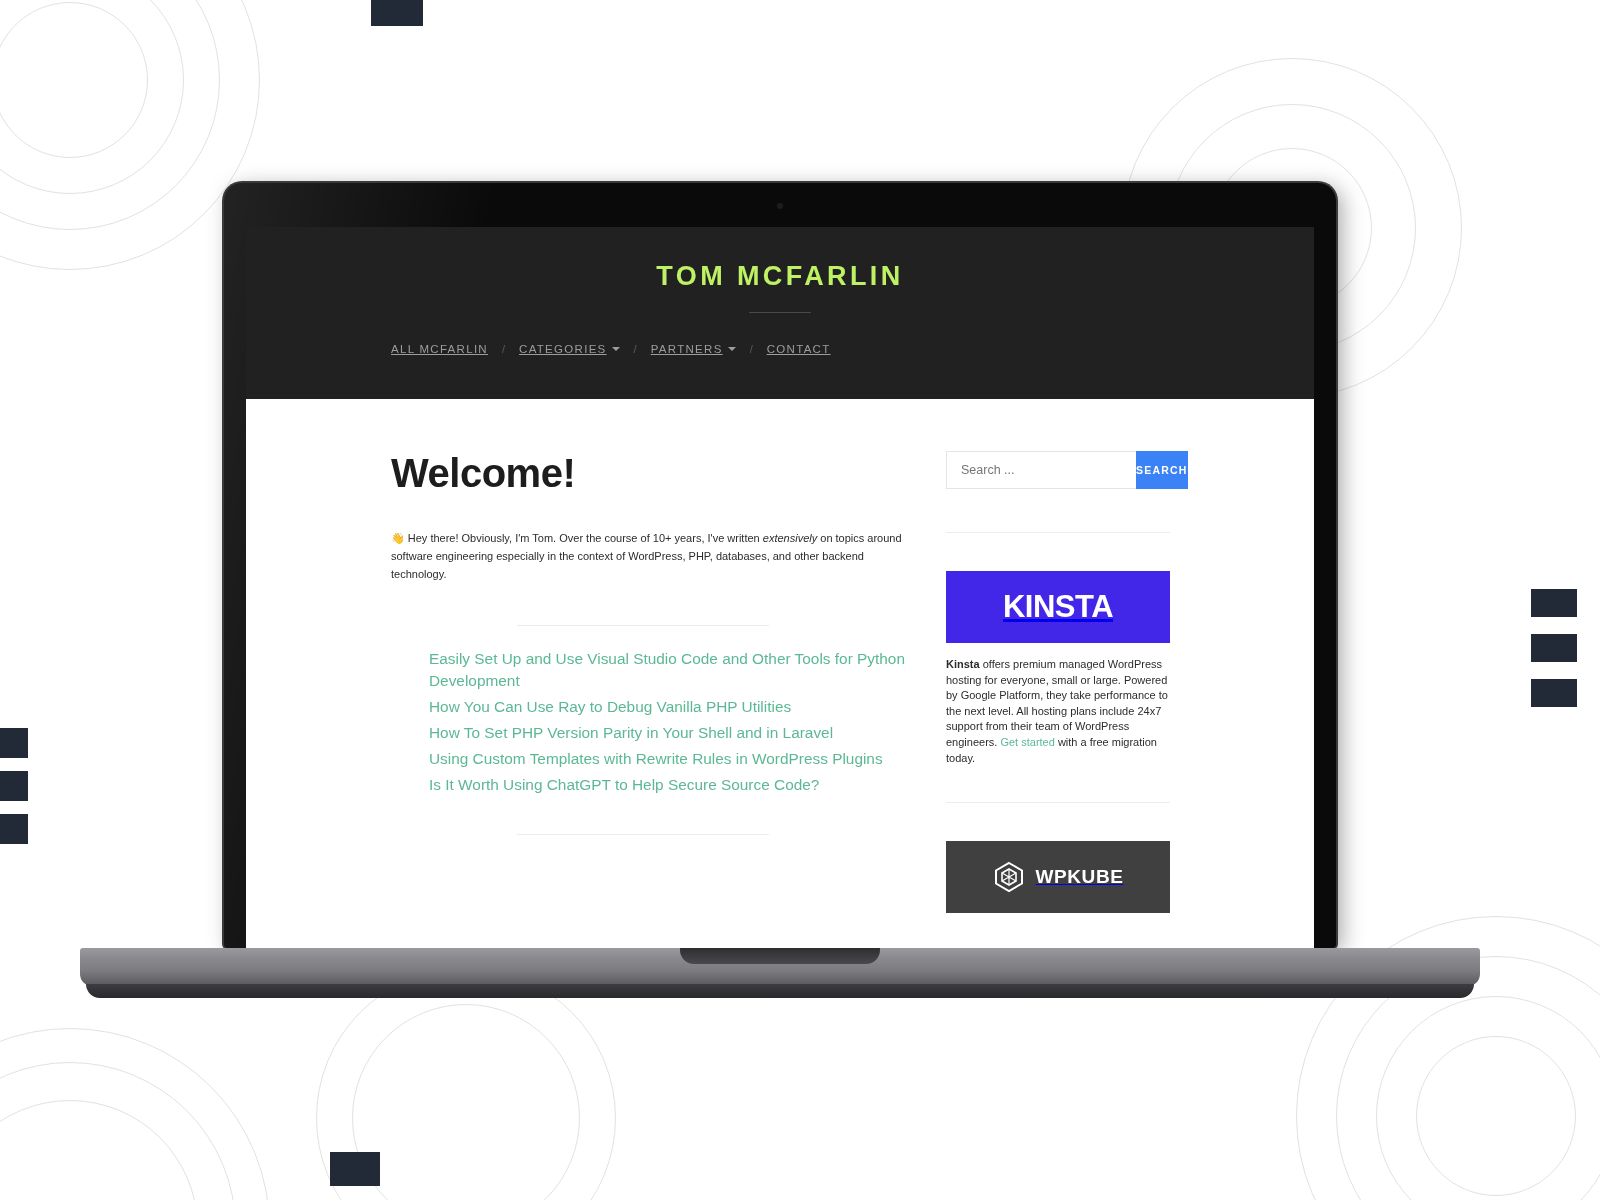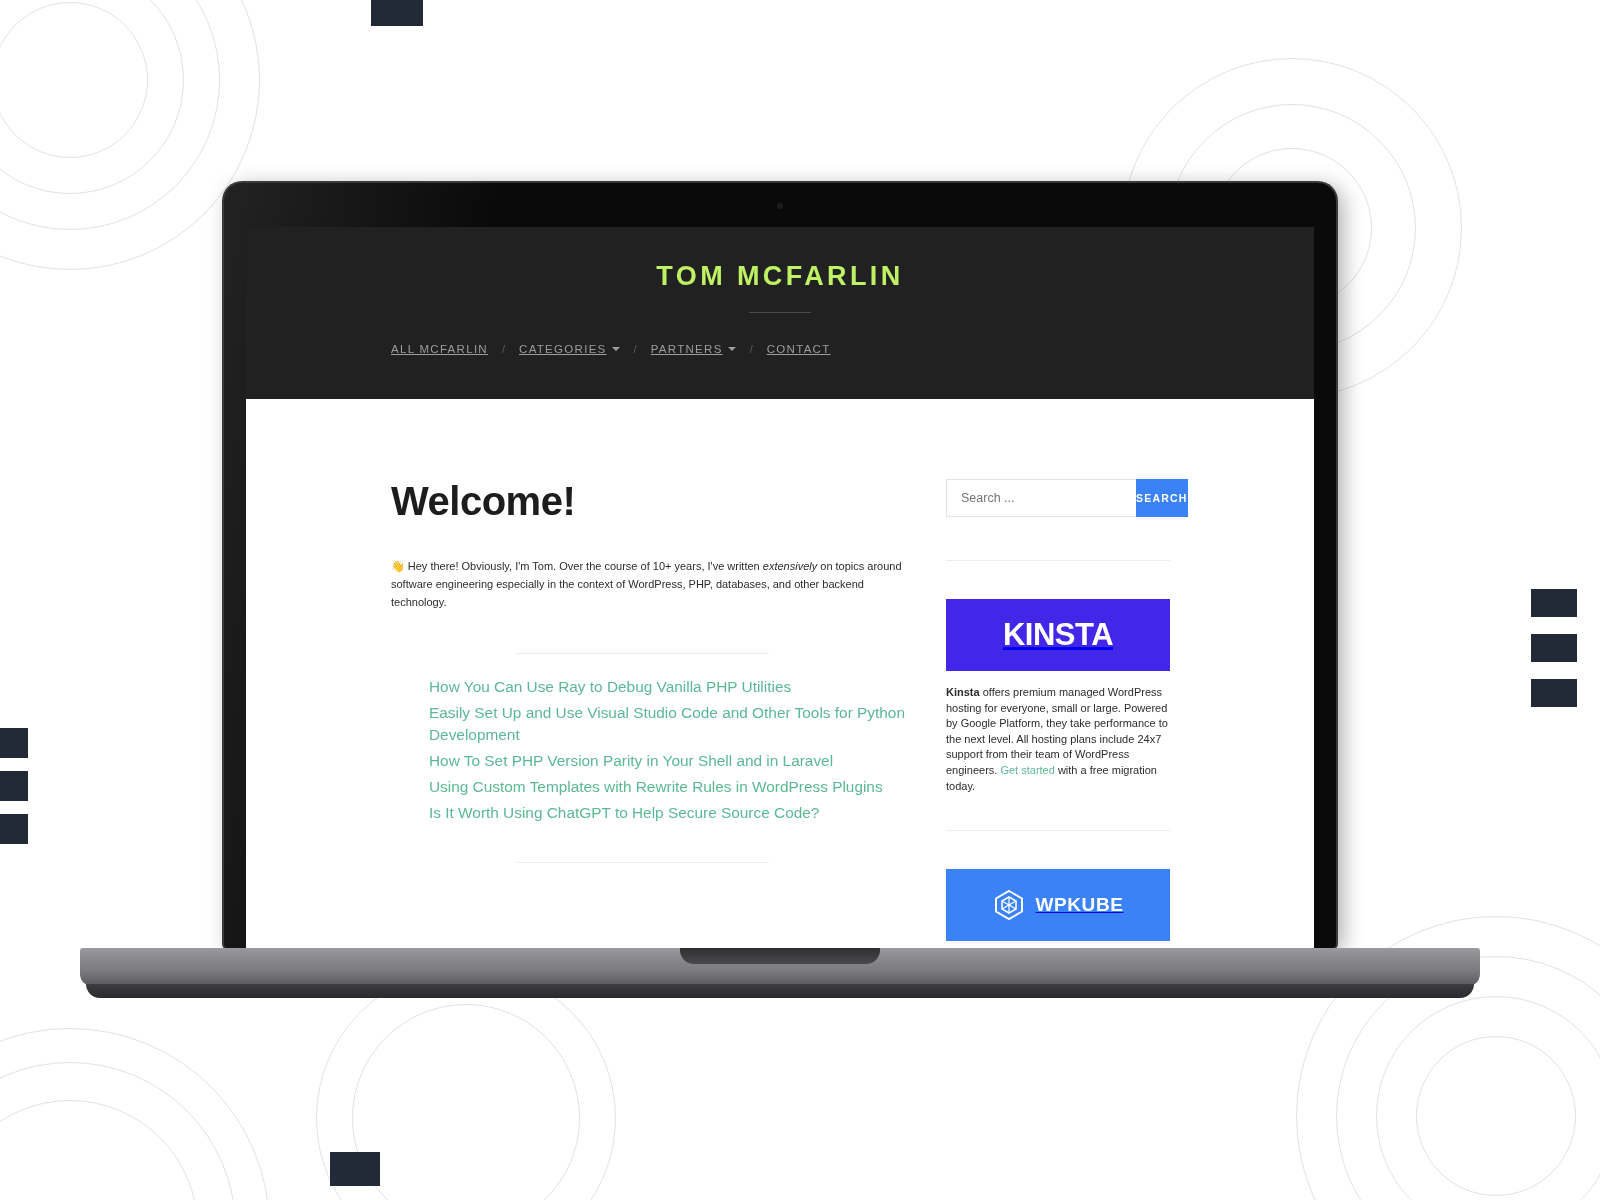--- a/index.html
+++ b/index.html
@@ -123,21 +123,20 @@
     border-top:4.5px solid #9d9d9d;
     display:inline-block;
   }
 
   
   .site-body {
     display:flex;
     padding:52px 0 0 0;
     background:#fff;
     height:calc(100% - 172px);
-    margin-top:28px;
   }
   .content { width:700px; padding-left:145px; padding-right:30px; }
   .sidebar { width:320px; padding-right:96px; }
 
   .welcome {
     font-size:40px;
     font-weight:bold;
     color:#1d1d1d;
     letter-spacing:-.5px;
   }
@@ -222,21 +221,21 @@
     font-size:11px;
     line-height:1.42;
     color:#2c2c2c;
   }
   .ad-text b { font-weight:bold; }
   .ad-link { color:#5cb894; text-decoration:none; }
 
   .wpkube-banner {
     margin-top:38px;
     height:72px;
-    background:#3b82f6;
+    background:#404040;
     display:flex; align-items:center; justify-content:center; gap:9px;
   }
   .wpkube-text {
     color:#fff; font-size:19px; font-weight:bold; letter-spacing:.6px;
   }
 </style>
 </head>
 <body>
 
 <div class="bg-layer">
@@ -311,22 +310,22 @@
           <h1 class="welcome">Welcome!</h1>
 
           <p class="intro">
             <span>👋</span><span> Hey there! Obviously, I'm Tom. Over the course of 10+ years, I've written </span><em>extensively</em><span> on topics around software engineering especially in the context of WordPress, PHP, databases, and other backend technology.</span>
           </p>
 
           <div class="hr-soft"></div>
 
 
           <ul class="articles">
+            <li><a class="article-link" href="#">Easily Set Up and Use Visual Studio Code and Other Tools for Python Development</a></li>
             <li><a class="article-link" href="#">How You Can Use Ray to Debug Vanilla PHP Utilities</a></li>
-            <li><a class="article-link" href="#">Easily Set Up and Use Visual Studio Code and Other Tools for Python Development</a></li>
             <li><a class="article-link" href="#">How To Set PHP Version Parity in Your Shell and in Laravel</a></li>
             <li><a class="article-link" href="#">Using Custom Templates with Rewrite Rules in WordPress Plugins</a></li>
             <li><a class="article-link" href="#">Is It Worth Using ChatGPT to Help Secure Source Code?</a></li>
           </ul>
 
           <div class="hr-soft2"></div>
         </main>
 
         <aside class="sidebar">
 

